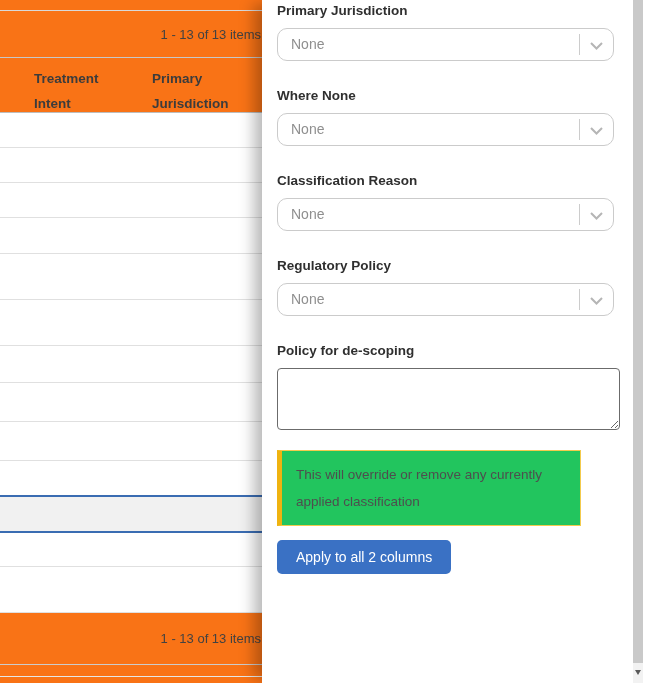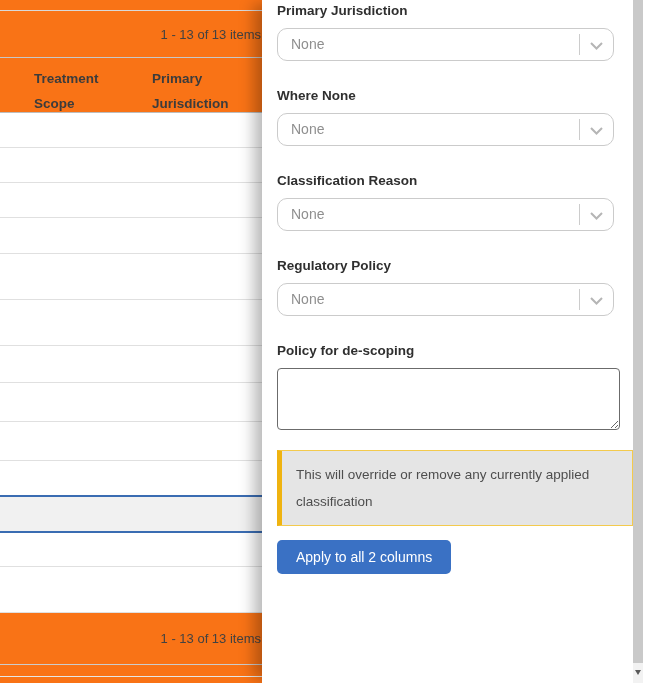--- a/index.html
+++ b/index.html
@@ -56,21 +56,21 @@
   .select-divider {
     position:absolute; right:33px; top:5px; width:1px; height:21px; background:#ccc;
   }
   .chevron { position:absolute; right:8px; top:8px; width:17px; height:17px; }
   .txt {
     width:343px; height:62px; border:1px solid #6b6b6b; border-radius:4px;
     resize:both; font-family:"Liberation Sans", sans-serif; font-size:13px;
     padding:5px 7px; color:#333; outline:none;
   }
   .warning {
-    width:356px; margin-top:16px; background:#e5e5e5;
+    width:304px; margin-top:16px; background:#22c55e;
     border:1px solid var(--warn-border, #f3ca4d);
     border-left:5px solid var(--warn-accent, #efb310);
     padding:10px 14px; font-size:13.5px; line-height:27px; color:#4e4e4e;
   }
   .apply-btn {
     margin-top:14px; background:var(--accent-blue, #3a71c4); color:#fff;
     border:none; border-radius:5px; font-family:"Liberation Sans", sans-serif;
     font-size:14px; padding:9px 19px; cursor:pointer;
   }
 
@@ -87,21 +87,21 @@
 </head>
 <body>
 
 <div class="stage">
 
   <div class="table-area">
     <div class="pager-top">
       <span>1 - 13 of 13 items</span>
     </div>
     <div class="thead">
-      <div class="th th1">Treatment Scope</div>
+      <div class="th th1">Treatment Intent</div>
       <div class="th th2">Primary Jurisdiction</div>
     </div>
     <div id="tbody">
         <div class="row" style="height: 35px;"></div>
         <div class="row" style="height: 35px;"></div>
         <div class="row" style="height: 35px;"></div>
         <div class="row" style="height: 36px;"></div>
         <div class="row" style="height: 46px;"></div>
         <div class="row" style="height: 46px;"></div>
         <div class="row" style="height: 37px;"></div>

